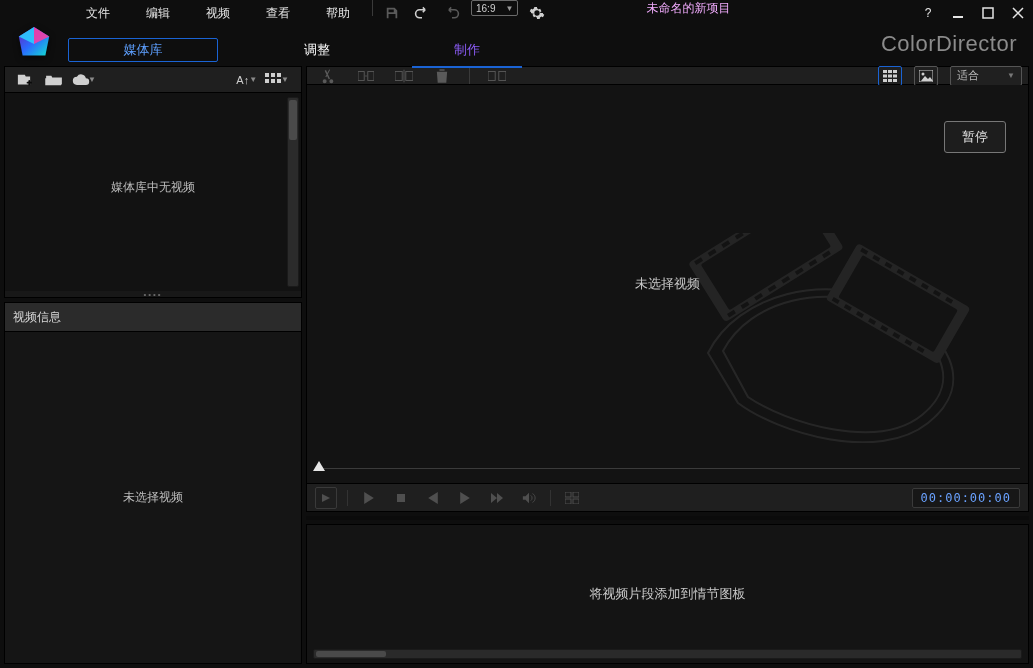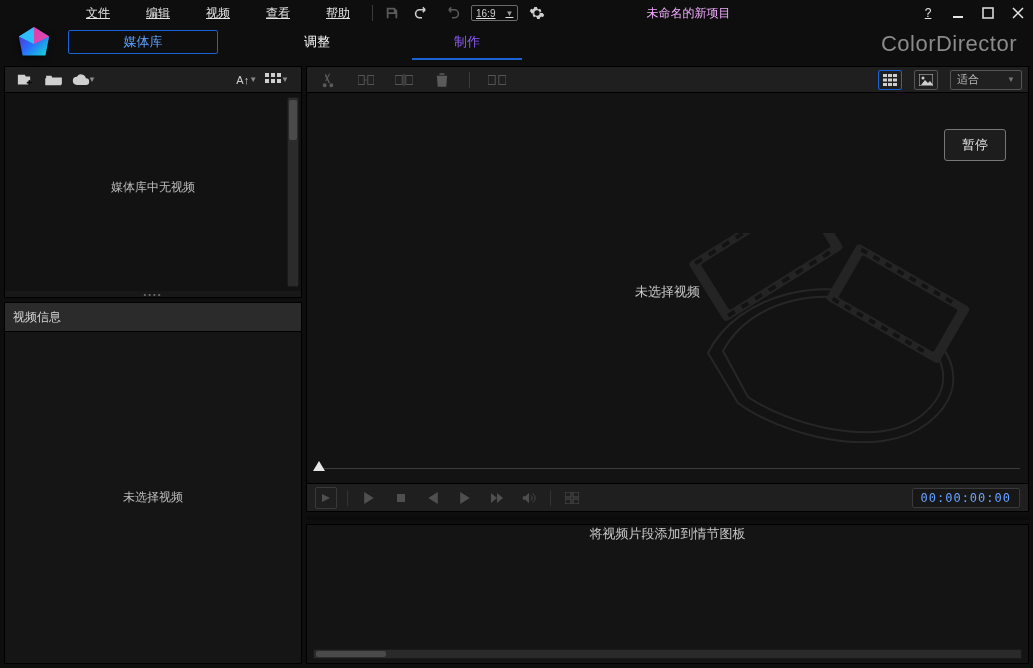--- a/index.html
+++ b/index.html
@@ -22,24 +22,23 @@
     color:var(--text-dim);
     width:1033px;height:668px;
     background:var(--bg);
     display:flex;flex-direction:column;
     overflow:hidden;
   }
 
   
   .menubar{
     height:26px;
-    display:flex;align-items:center;
+    display:flex;
     color:#e4e4e4;
     position:relative;
-    text-decoration:underline;
   }
   .logo-slot{width:68px;height:26px;display:flex;align-items:center;justify-content:center;}
   .menu-item{padding:0 18px;height:26px;display:flex;align-items:center;cursor:default;}
   .menu-sep{width:1px;height:16px;background:#3a3a3a;margin:0 4px;}
   .tool-icon{
     width:30px;height:26px;display:flex;align-items:center;justify-content:center;
     color:#5a5a5a;
   }
   .tool-icon.active{color:#cfcfcf;}
   .aspect-box{
@@ -58,21 +57,21 @@
   
   .tabs-row{
     height:36px;
     display:flex;align-items:stretch;
     position:relative;
   }
   .logo-big{
     width:68px;display:flex;align-items:center;justify-content:center;
   }
   .logo-big svg{filter:drop-shadow(0 2px 3px rgba(0,0,0,.6));}
-  .tabs{flex:0 0 auto;display:flex;align-items:flex-start;gap:0;}
+  .tabs{flex:0 0 auto;display:flex;align-items:flex-end;gap:0;}
   .tab{
     width:150px;height:24px;
     display:flex;align-items:center;justify-content:center;
     color:#ffffff;font-size:13px;
     position:relative;margin-top:4px;
   }
   .tab.library{
     border:1px solid var(--accent);color:#5ea0ff;border-radius:2px;
     margin-right:24px;
   }
@@ -127,21 +126,21 @@
   .section-header{
     height:29px;background:#2b2b2b;border-bottom:1px solid var(--border);
     display:flex;align-items:center;padding:0 8px;color:#d6d6d6;
   }
   .video-info-body{flex:1;display:flex;align-items:center;justify-content:center;background:#151515;color:#bdbdbd;}
 
   
   .right-col{flex:1;display:flex;flex-direction:column;gap:4px;min-height:0;}
   .preview{flex:1;min-height:0;}
   .preview-toolbar{
-    height:26px;background:var(--bg3);display:flex;align-items:center;padding:0 6px;gap:8px;
+    height:18px;background:var(--bg3);display:flex;align-items:center;padding:0 6px;gap:8px;
     border-bottom:1px solid var(--border);
   }
   .pt-btn{width:30px;height:22px;display:flex;align-items:center;justify-content:center;color:#5a5a5a;}
   .pt-sep{width:1px;height:16px;background:#3a3a3a;margin:0 4px;}
   .pt-icon-box{
     width:24px;height:20px;border:1px solid var(--accent);border-radius:2px;
     display:flex;align-items:center;justify-content:center;color:#cfcfcf;margin-right:4px;
   }
   .pt-icon-box.off{border-color:#555;}
   .fit-select{
@@ -183,21 +182,21 @@
   .tp-btn.ghost{border:none;}
   .tp-sep{width:1px;height:16px;background:#333;}
   .timecode{
     margin-left:auto;border:1px solid #3a3a3a;border-radius:2px;
     padding:2px 8px;color:#6aa2ff;font-family:Consolas,monospace;font-size:12px;letter-spacing:1px;
     background:#171717;
   }
 
   .storyboard{flex:0 0 140px;}
   .storyboard-body{
-    flex:1;display:flex;align-items:flex-start;justify-content:center;
+    flex:1;display:flex;align-items:center;justify-content:center;
     background:#141414;color:#c9c9c9;font-size:13px;position:relative;
   }
   .hscroll{
     position:absolute;left:6px;right:6px;bottom:4px;height:10px;
     background:#2a2a2a;border:1px solid #1a1a1a;border-radius:2px;
   }
   .hscroll::before{
     content:"";position:absolute;top:1px;bottom:1px;left:2px;width:70px;background:#4a4a4a;border-radius:2px;
   }
 

